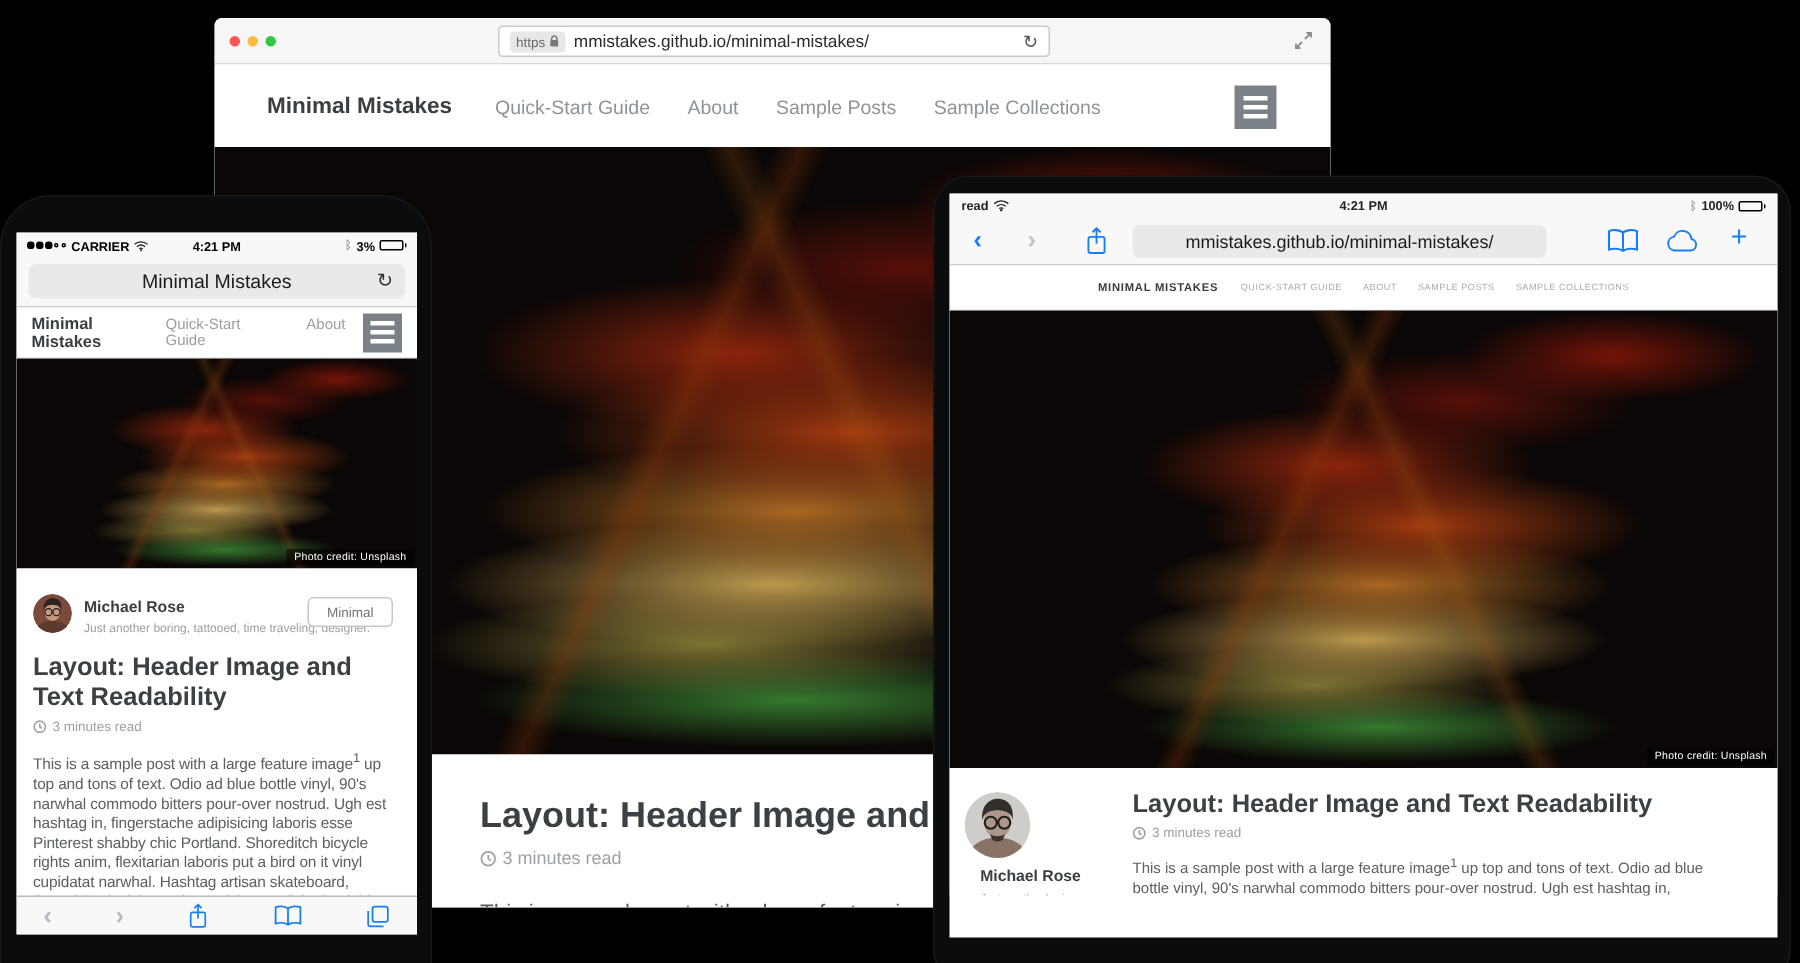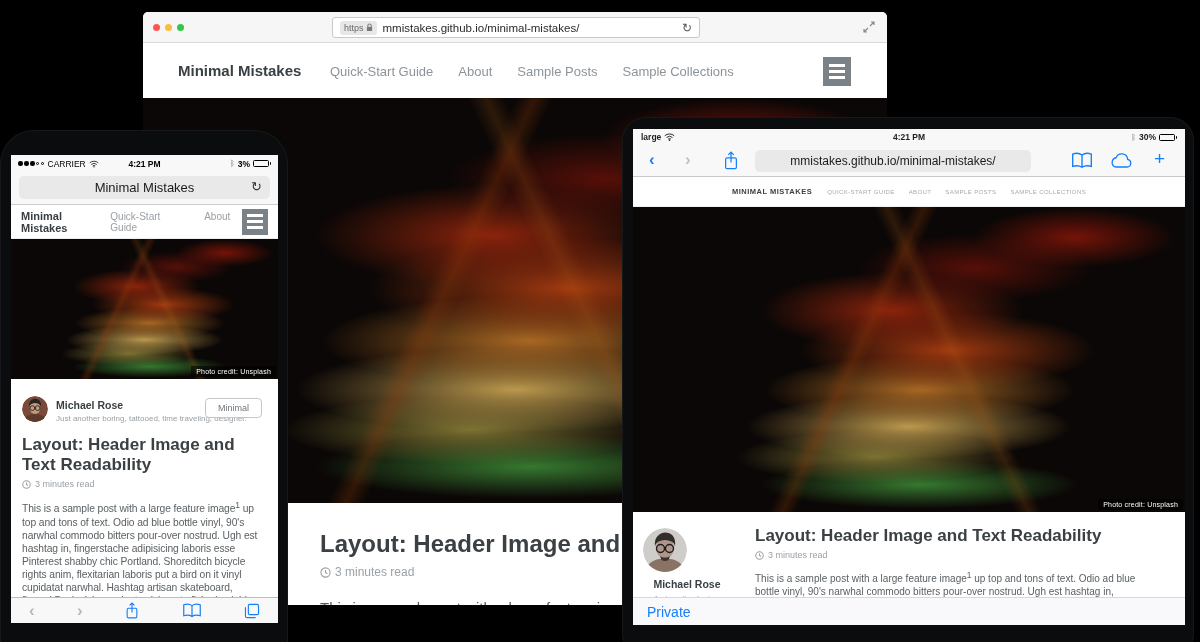--- a/index.html
+++ b/index.html
@@ -56,21 +56,21 @@
 
   
   .dev-iphone{position:absolute;left:0px;top:130px;width:288px;height:540px;background:#0b0c0e;
     border-radius:34px 34px 0 0;z-index:3;box-shadow:0 0 0 1px #17181a inset;}
   .ip-screen{position:absolute;left:11px;top:25px;width:267px;height:468px;background:#fff;overflow:hidden;}
   .ip-status{position:absolute;left:0;top:0;right:0;height:17px;background:#f8f8f8;
     display:flex;align-items:center;padding:0 7px;font-size:8.5px;color:#000;}
   .sig-dots{display:flex;gap:1.5px;margin-right:4px;align-items:center;}
   .sig-dots b{width:4.5px;height:4.5px;border-radius:50%;display:block;}
   .dot-on{background:#000;} .dot-off{background:transparent;border:1px solid #000;width:3px!important;height:3px!important;}
-  .carrier{font-weight:normal;margin-right:3px;}
+  .carrier{font-weight:bold;margin-right:3px;}
   .st-center{position:absolute;left:0;right:0;text-align:center;font-weight:bold;font-size:8.5px;}
   .st-right{margin-left:auto;display:flex;align-items:center;gap:3px;z-index:1;}
   .bt{color:#68696d;font-size:8px;}
   .battery{display:flex;align-items:center;}
   .batt-body{width:16px;height:7px;border:1px solid #000;border-radius:1.5px;padding:.5px;}
   .batt-fill{height:100%;background:#000;}
   .batt-nub{width:1.5px;height:3px;background:#000;margin-left:.5px;border-radius:0 1px 1px 0;}
   .ip-urlbar{position:absolute;left:0;top:17px;right:0;height:33px;background:#f8f8f8;
     border-bottom:1px solid #cdcdd0;}
   .ip-field{position:absolute;left:8px;right:8px;top:4px;height:23px;background:#e9e9ea;
@@ -193,29 +193,29 @@
         </svg>
         <span>3 minutes read</span>
       </div>
       <p class="d-p"><span>This is a sample post with a large feature image</span><sup>1</sup><span> up top and tons of text. Odio ad blue bottle vinyl, 90's narwhal commodo bitters pour-over nostrud. Ugh est hashtag in, fingerstache adipisicing laboris esse Pinterest shabby chic Portland. Shoreditch bicycle rights anim, flexitarian laboris put a bird on it vinyl cupidatat narwhal. Hashtag artisan skateboard, flannel Bushwick nesciunt salvia aute fixie do plaid post-ironic dolor McSweeney's. Cliche pour-over chambray nulla four loko skateboard sapiente hashtag.</span></p>
     </div>
   </div>
 
   <div class="dev-ipad">
     <div class="pad-screen">
       <div class="pad-status">
-        <span style="font-weight:bold;margin-right:3px;">large</span>
+        <span style="font-weight:bold;margin-right:3px;">read</span>
         <svg width="11" height="8" viewBox="0 0 14 10">
           <path d="M1 3.4 a9 9 0 0 1 12 0 M3.2 5.6 a6 6 0 0 1 7.6 0 M5.3 7.6 a3 3 0 0 1 3.4 0" stroke="#222" stroke-width="1.2" fill="none"></path>
           <circle cx="7" cy="9" r="1" fill="#222"></circle>
         </svg>
         <span class="st-center">4:21 PM</span>
         <span class="st-right">
           <span class="bt">ᛒ</span>
-          <span style="font-weight:bold;">30%</span>
+          <span style="font-weight:bold;">100%</span>
           <span class="battery">
             <span class="batt-body"><span class="batt-fill" style="width:100%"></span></span>
               <span class="batt-nub"></span>
           </span>
         </span>
       </div>
       <div class="pad-toolbar">
         <span class="pad-back">‹</span>
         <span class="pad-fwd">›</span>
         <span class="pad-share">
@@ -279,23 +279,20 @@
           <h2 class="pad-title">Layout: Header Image and Text Readability</h2>
           <div class="meta pad-meta">
             <svg width="9" height="9" viewBox="0 0 12 12">
               <circle cx="6" cy="6" r="5" fill="none" stroke="#9ba1a6" stroke-width="1.4"></circle>
               <path d="M6 3.2 V6 L8 7.4" stroke="#9ba1a6" stroke-width="1.4" fill="none"></path>
             </svg>
             <span>3 minutes read</span>
           </div>
           <p class="pad-p"><span>This is a sample post with a large feature image</span><sup>1</sup><span> up top and tons of text. Odio ad blue bottle vinyl, 90's narwhal commodo bitters pour-over nostrud. Ugh est hashtag in, fingerstache adipisicing laboris esse Pinterest shabby chic Portland. Shoreditch bicycle rights anim, flexitarian laboris put a bird on it vinyl cupidatat narwhal. Hashtag artisan skateboard, flannel Bushwick nesciunt salvia aute fixie do plaid post-ironic dolor McSweeney's. Cliche pour-over chambray nulla four loko skateboard sapiente hashtag.</span></p>
         </div>
-      </div>
-      <div class="pad-private">
-        <span class="private-label">Private</span>
       </div>
     </div>
   </div>
 
   <div class="dev-iphone">
     <div class="ip-screen">
       <div class="ip-status">
         <span class="sig-dots">
           <b class="dot-on"></b>
             <b class="dot-on"></b>

